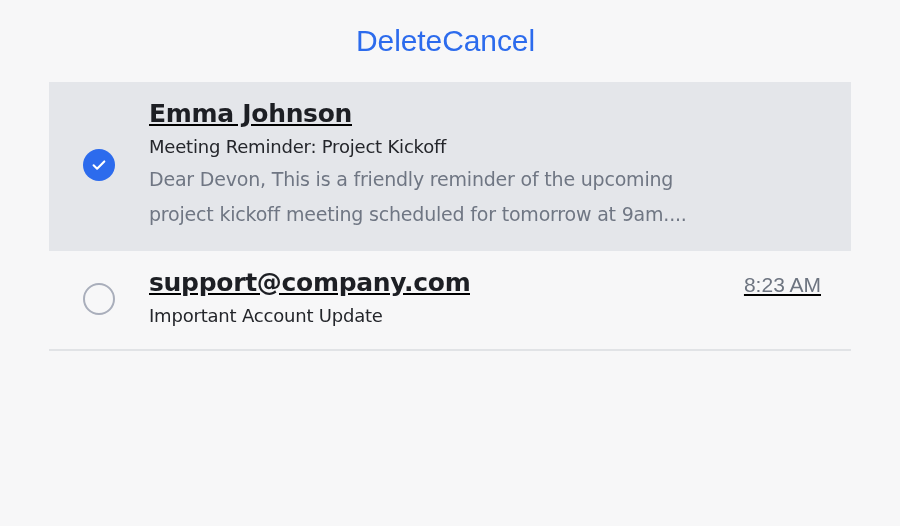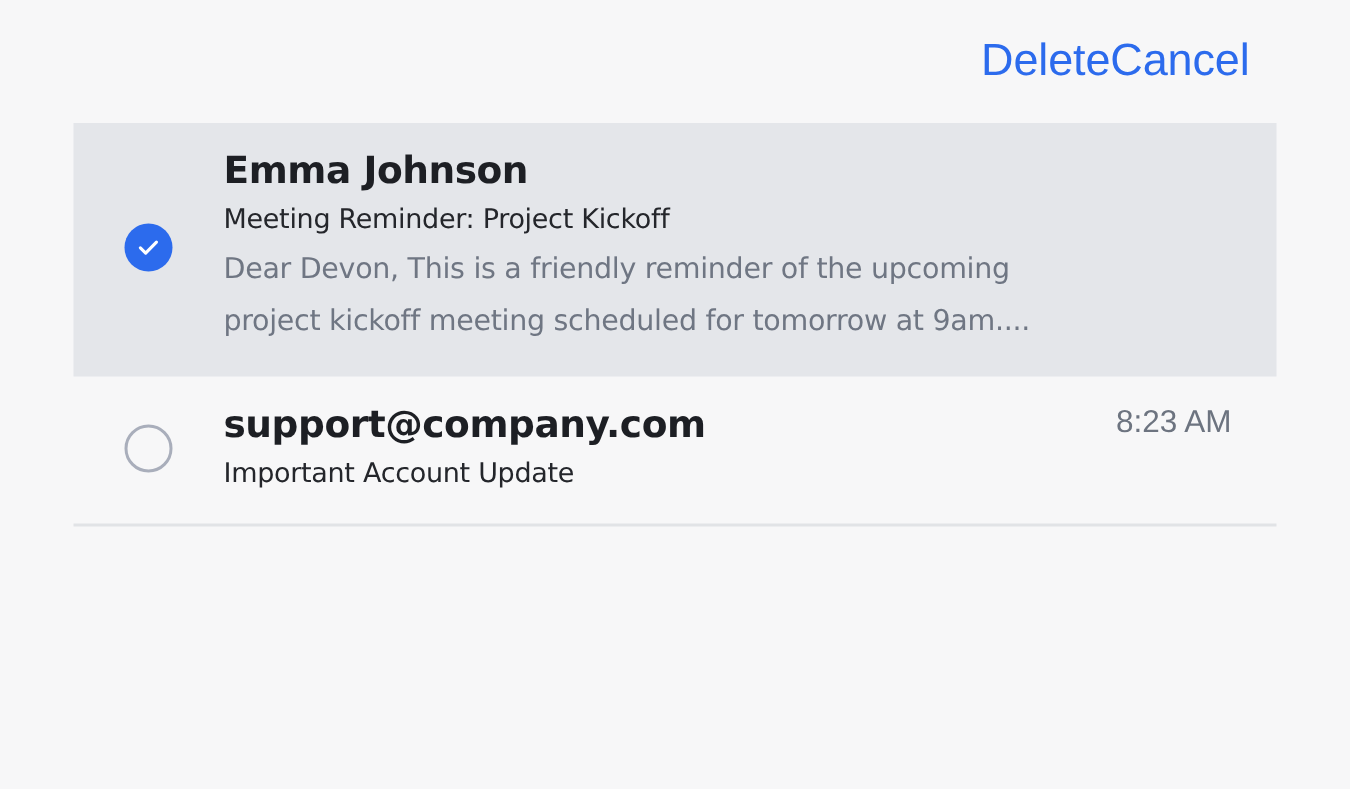--- a/index.html
+++ b/index.html
@@ -26,21 +26,21 @@
   .toolbar {
     position: absolute;
     top: 0;
     left: 0;
     width: 891px;
     height: 82px;
     box-sizing: border-box;
     padding: 0 58px;
     display: flex;
     align-items: center;
-    justify-content: flex-end;
+    justify-content: center;
     background: #f7f7f8;
   }
   .toolbar-btn {
     font-family: "Liberation Sans", sans-serif;
     font-size: 30px;
     line-height: 1;
     font-weight: 400;
     color: #2c6bed;
     background: none;
     border: none;
@@ -110,23 +110,24 @@
 
   
   .msg-col {
     flex: 1 1 auto;
     min-width: 0;
     padding-right: 30px;
   }
 
   .msg-top {
     display: flex;
-    align-items: center;
+    align-items: flex-end;
     justify-content: space-between;
     gap: 16px;
+    text-decoration: underline;
   }
 
   .sender {
     font-family: "DejaVu Sans", sans-serif;
     font-size: 25px;
     font-weight: 700;
     color: #1d1f24;
     line-height: 1.25;
     letter-spacing: -0.3px;
     white-space: nowrap;

